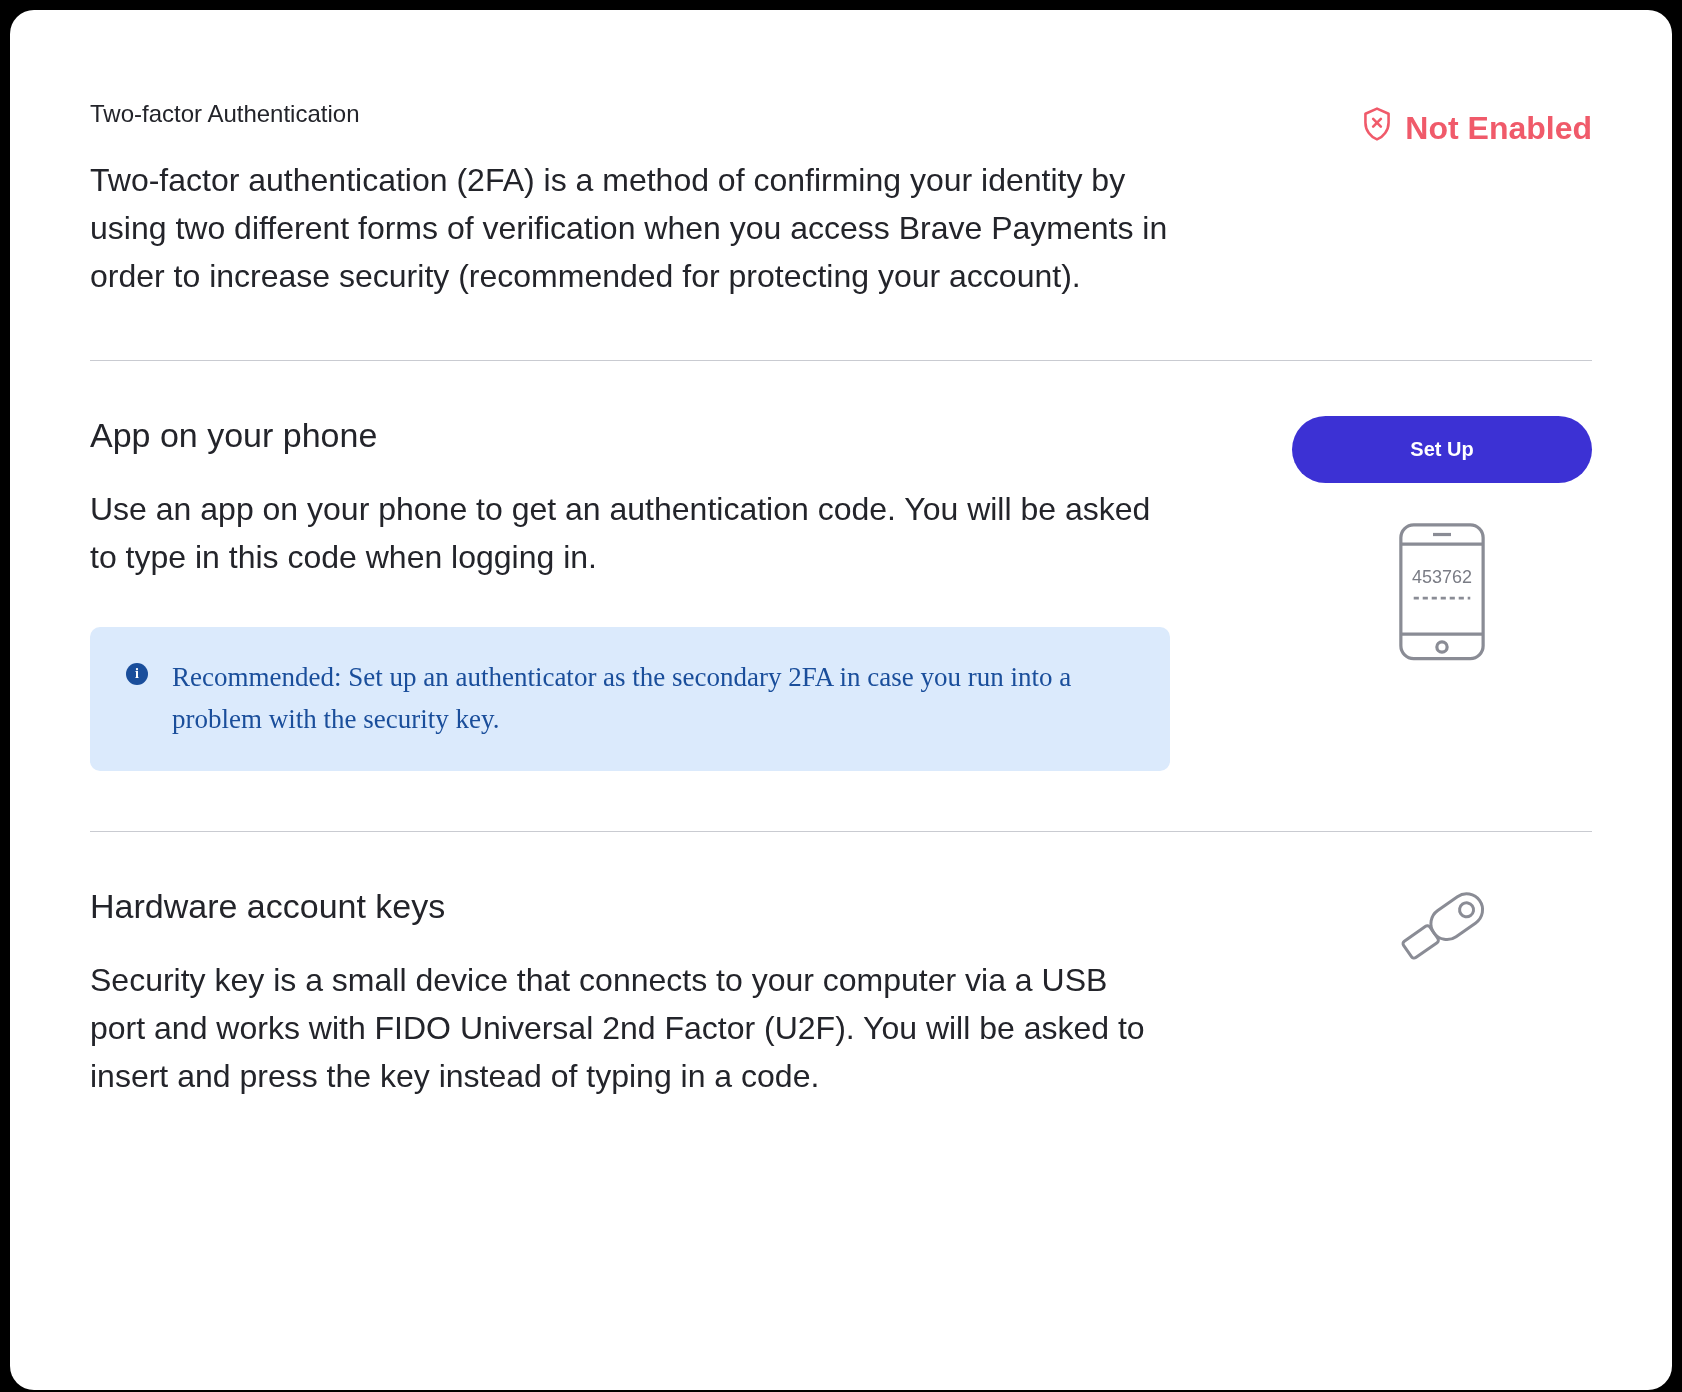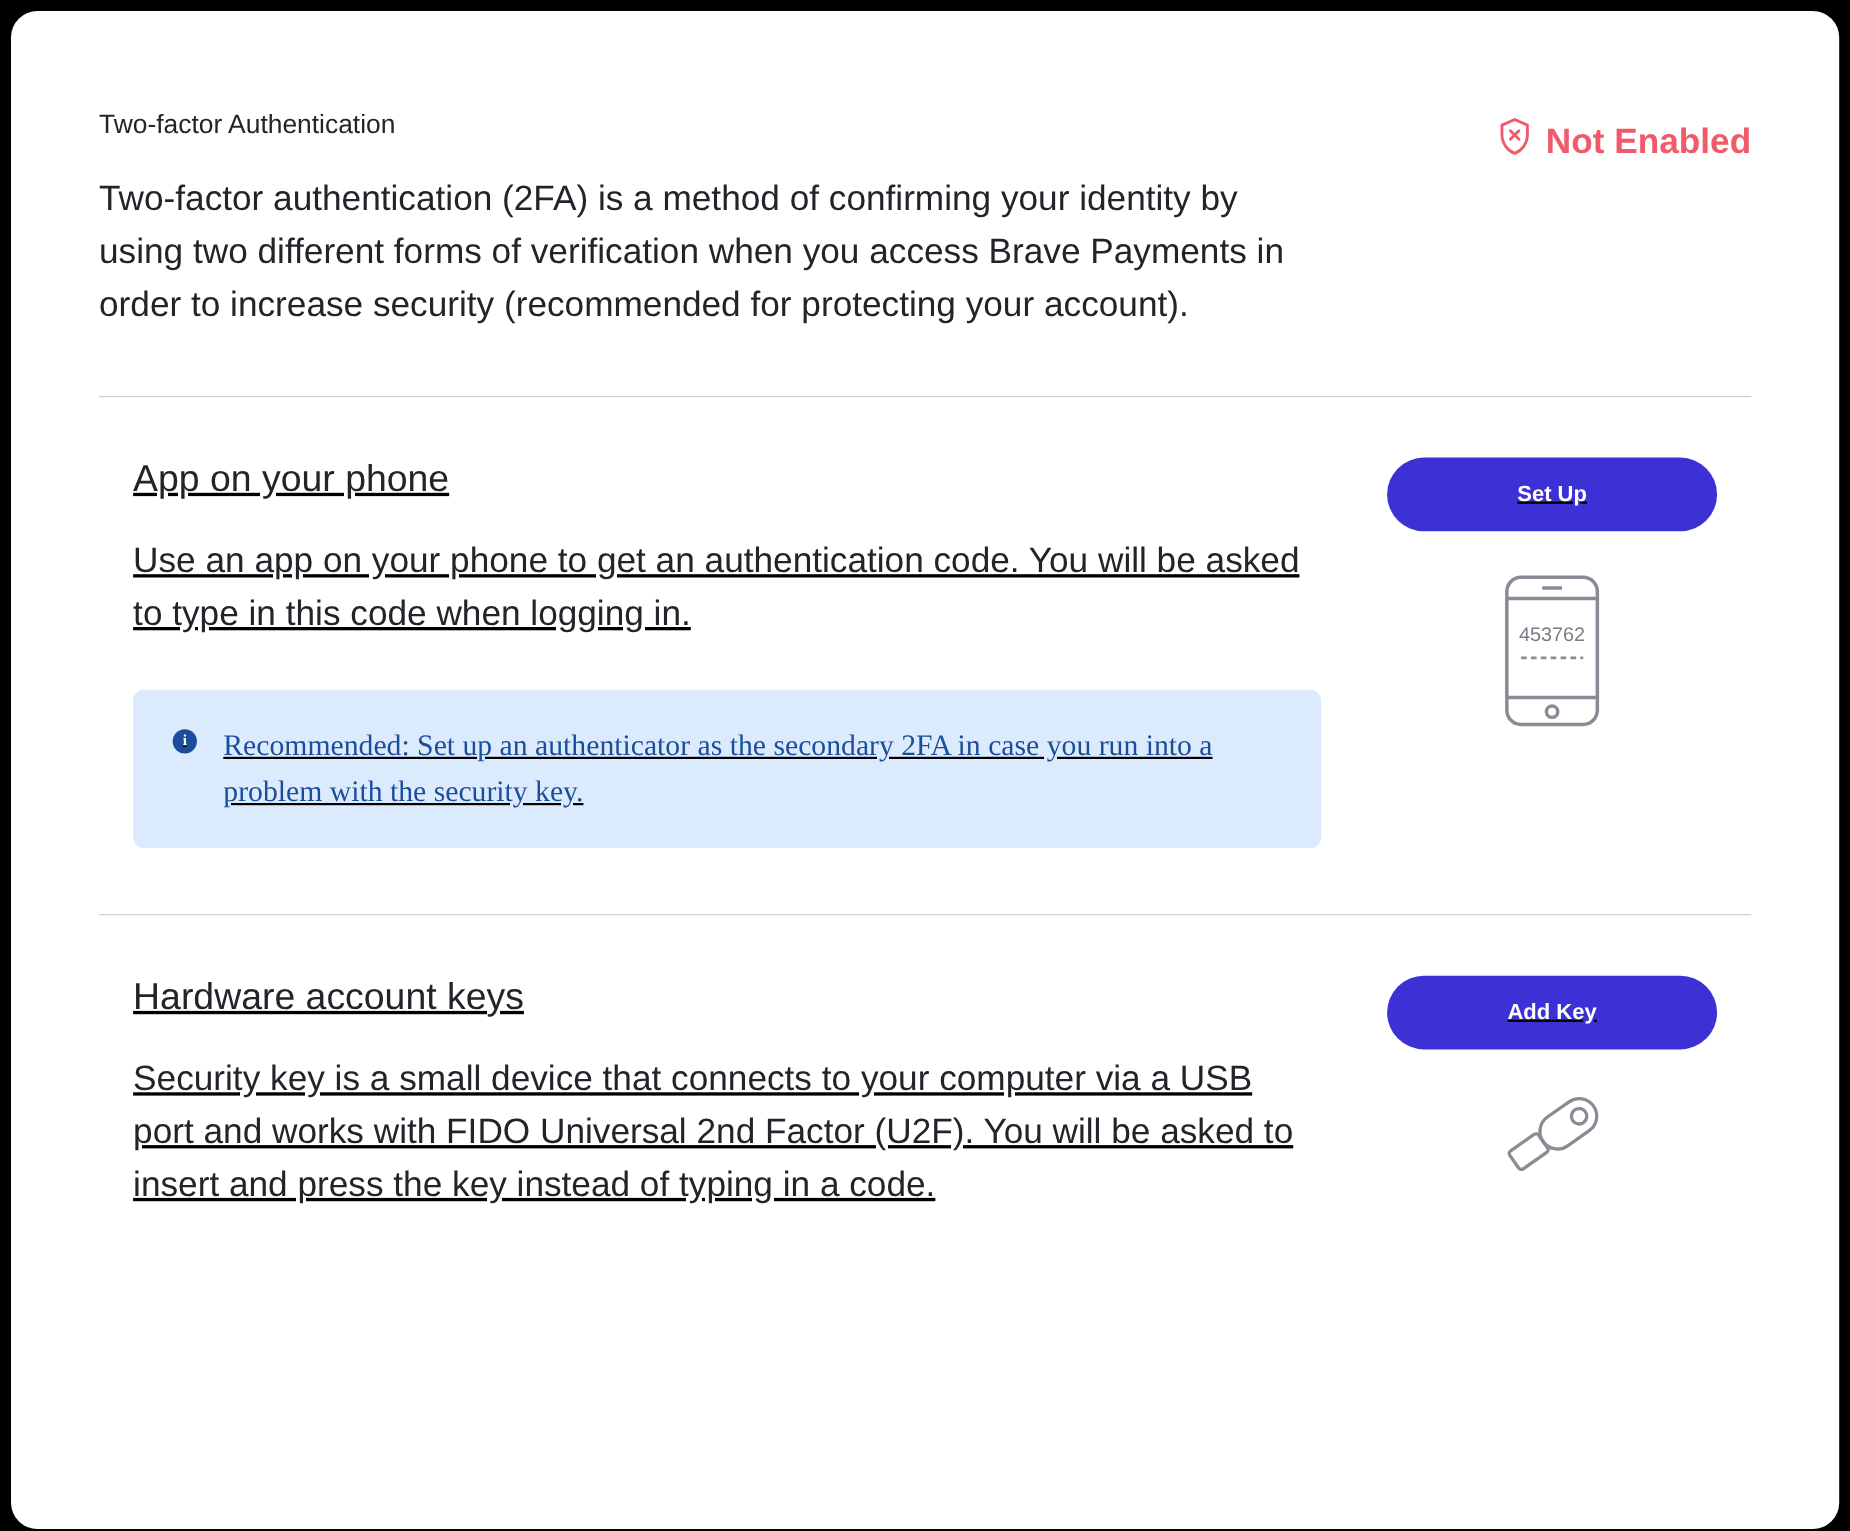--- a/index.html
+++ b/index.html
@@ -46,24 +46,23 @@
     white-space: nowrap;
     margin-top: 6px;
   }
   .divider {
     border: none;
     border-top: 1px solid #c9cbd1;
     margin: 60px 0 55px 0;
   }
   .section {
     display: flex;
-    justify-content: center;
+    justify-content: space-between;
     align-items: flex-start;
     gap: 60px;
-    text-decoration: underline;
   }
   .section-left { flex: 1; max-width: 1080px; }
   .section-title {
     font-size: 34px;
     font-weight: 400;
     color: #23242a;
     margin-bottom: 30px;
   }
   .section-desc {
     font-size: 32px;
@@ -176,21 +175,20 @@
   </div>
 
   <hr class="divider">
 
   <div class="section">
     <div class="section-left">
       <h2 class="section-title">Hardware account keys</h2>
       <p class="section-desc">Security key is a small device that connects to your computer via a USB port and works with FIDO Universal 2nd Factor (U2F). You will be asked to insert and press the key instead of typing in a code.</p>
     </div>
     <div class="section-right">
-      <button class="btn">Add Key</button>
       <div class="usb-illus">
         <svg viewBox="0 0 120 80" fill="none" stroke="#8a8c95" stroke-width="3" stroke-linecap="round" stroke-linejoin="round">
           <g transform="rotate(-35 60 40)">
             <rect x="18" y="30" width="32" height="20" rx="3"></rect>
             <rect x="50" y="24" width="56" height="32" rx="16"></rect>
             <circle cx="90" cy="40" r="7"></circle>
           </g>
         </svg>
       </div>
     </div>

